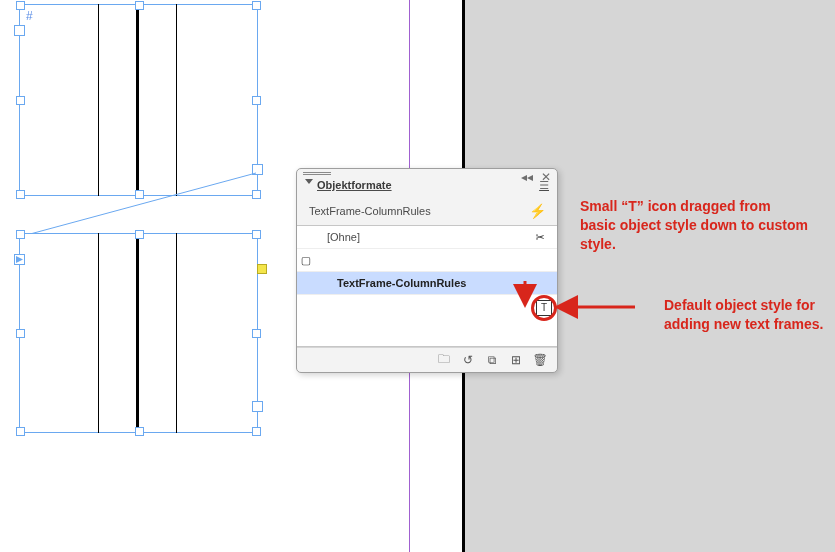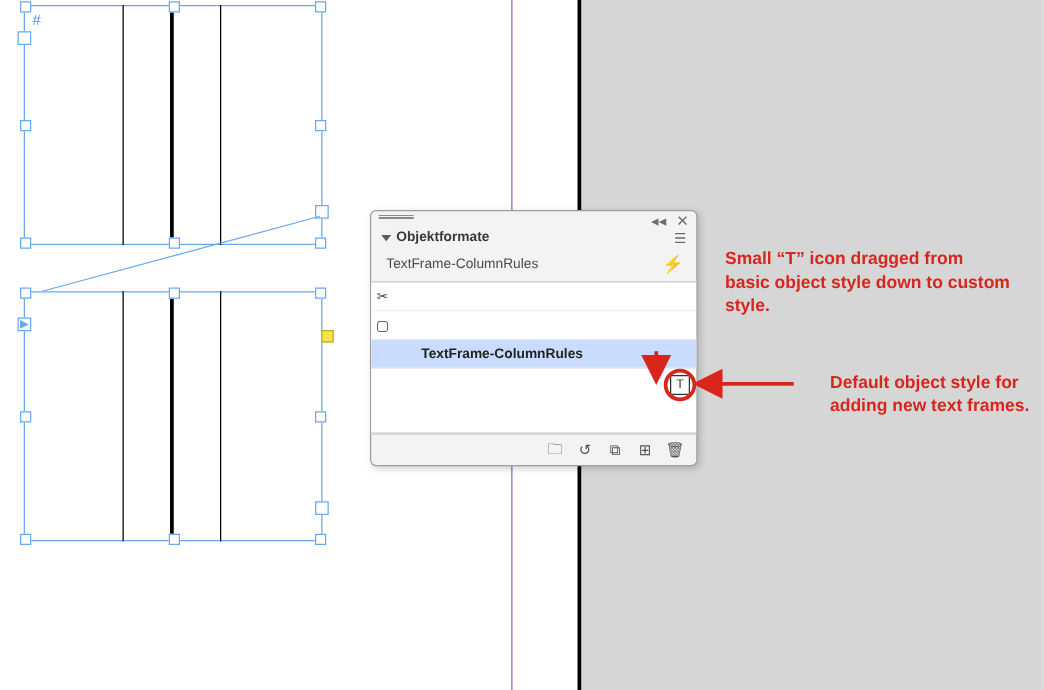--- a/index.html
+++ b/index.html
@@ -20,21 +20,21 @@
   .colrule{position:absolute;top:-1px;bottom:-1px;width:1px;background:#000;}
   .colrule.thick{width:3px;}
   .hash{position:absolute;left:6px;top:4px;color:#5d8fe6;font-size:12px;}
 
   
   .panel{position:absolute;left:296px;top:168px;width:260px;background:#f3f3f3;border:1px solid #9e9e9e;border-radius:5px;box-shadow:2px 2px 6px rgba(0,0,0,.18);}
   .panel-bar{height:10px;position:relative;}
   .grip{position:absolute;left:6px;top:3px;width:28px;height:4px;background:repeating-linear-gradient(to bottom,#8a8a8a 0,#8a8a8a 1px,transparent 1px,transparent 2px);}
   .panel-ctrl{position:absolute;right:6px;top:1px;font-size:12px;color:#6e6e6e;display:flex;gap:8px;}
   .panel-ctrl span{cursor:pointer;}
-  .panel-tab{display:flex;align-items:center;height:22px;padding-left:4px;}
+  .panel-tab{display:flex;align-items:flex-start;height:22px;padding-left:4px;text-decoration:underline;}
   .toggle-tri{width:0;height:0;border-top:5px solid #5b5b5b;border-left:4px solid transparent;border-right:4px solid transparent;margin:0 4px;}
   .tab-label{font-weight:bold;color:#3a3a3a;}
   .applied-row{display:flex;align-items:center;justify-content:space-between;padding:2px 10px 6px 12px;color:#4a4a4a;}
   .styles-list{background:#fff;border-top:1px solid #c6c6c6;border-bottom:1px solid #c6c6c6;min-height:120px;}
   .style-row{display:flex;align-items:center;height:22px;padding:0 8px 0 0;border-bottom:1px solid #eee;position:relative;}
   .style-row .label{flex:1;white-space:nowrap;overflow:hidden;text-overflow:ellipsis;}
   .style-row.sel{background:#c9dcff;font-weight:bold;color:#222;}
   .style-row .marker{width:18px;text-align:center;font-size:11px;color:#333;}
   .indent-1{padding-left:30px;}
   .indent-2{padding-left:40px;}
@@ -110,20 +110,21 @@
       <span class="tab-label">Objektformate</span>
       <span style="flex:1"></span>
       <span style="padding-right:8px;color:#6b6b6b">☰</span>
     </div>
     <div class="applied-row">
       <span>TextFrame-ColumnRules</span>
       <span style="font-size:14px;color:#555">⚡</span>
     </div>
     <div class="styles-list">
       <div class="style-row">
+        <span class="label indent-1">[Ohne]</span>
         <span class="marker">✂</span>
       </div>
       <div class="style-row">
         <span class="marker">▢</span>
       </div>
       <div class="style-row sel">
         <span class="label indent-2">TextFrame-ColumnRules</span>
         <span class="marker"></span>
       </div>
     </div>

